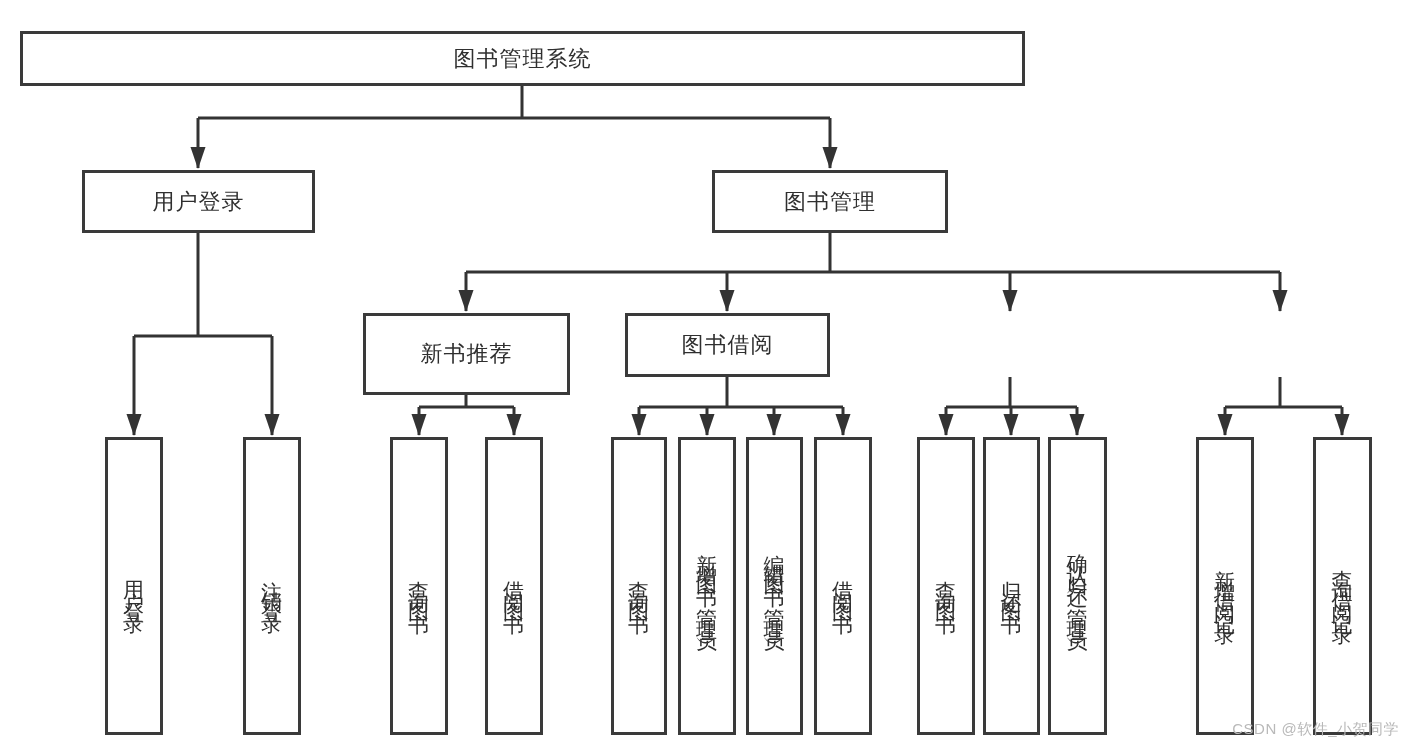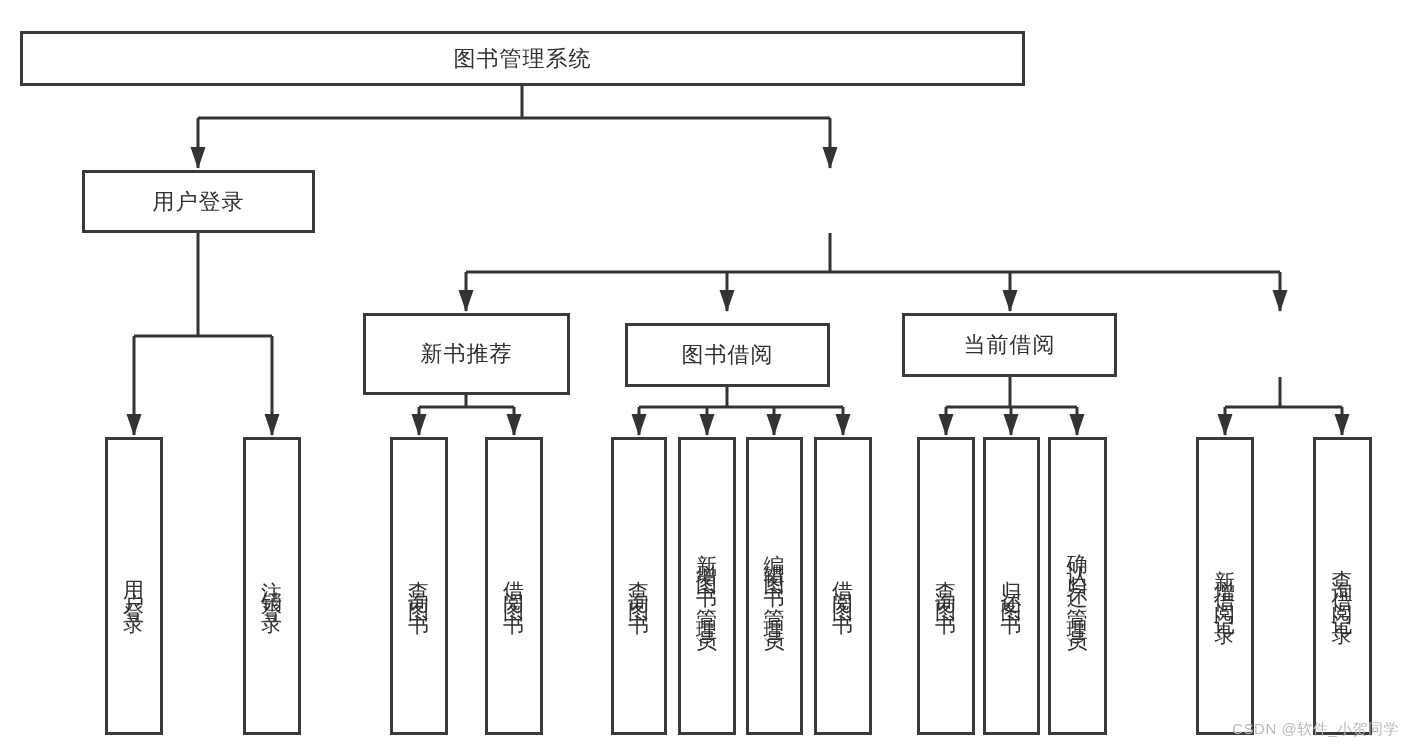--- a/index.html
+++ b/index.html
@@ -103,29 +103,29 @@
     <path class="line" d="M1342,407 V435" marker-end="url(#arrow)"></path>
   </svg>
 
   <div class="box" style="left:20px; top:14px; width:1005px; height:55px;margin-top:17px;">
     <span class="h-label">图书管理系统</span>
   </div>
 
   <div class="box" style="left:82px; top:170px; width:233px; height:63px;">
     <span class="h-label">用户登录</span>
   </div>
+  <div class="box" style="left:712px; top:170px; width:236px; height:63px;">
+    <span class="h-label">图书管理</span>
+  </div>
 
   <div class="box" style="left:363px; top:313px; width:207px; height:82px;">
     <span class="h-label">新书推荐</span>
   </div>
-  <div class="box" style="left:625px; top:323px; width:205px; height:64px;">
+  <div class="box" style="left:625px; top:313px; width:205px; height:64px;">
     <span class="h-label">图书借阅</span>
-  </div>
-  <div class="box" style="left:902px; top:313px; width:215px; height:64px;">
-    <span class="h-label">当前借阅</span>
   </div>
 
   <div class="box leaf" style="left:105px; width:58px;">
     <span class="v-label">用户登录</span>
   </div>
   <div class="box leaf" style="left:243px; width:58px;">
     <span class="v-label">注销登录</span>
   </div>
 
   <div class="box leaf" style="left:390px; width:58px;">

